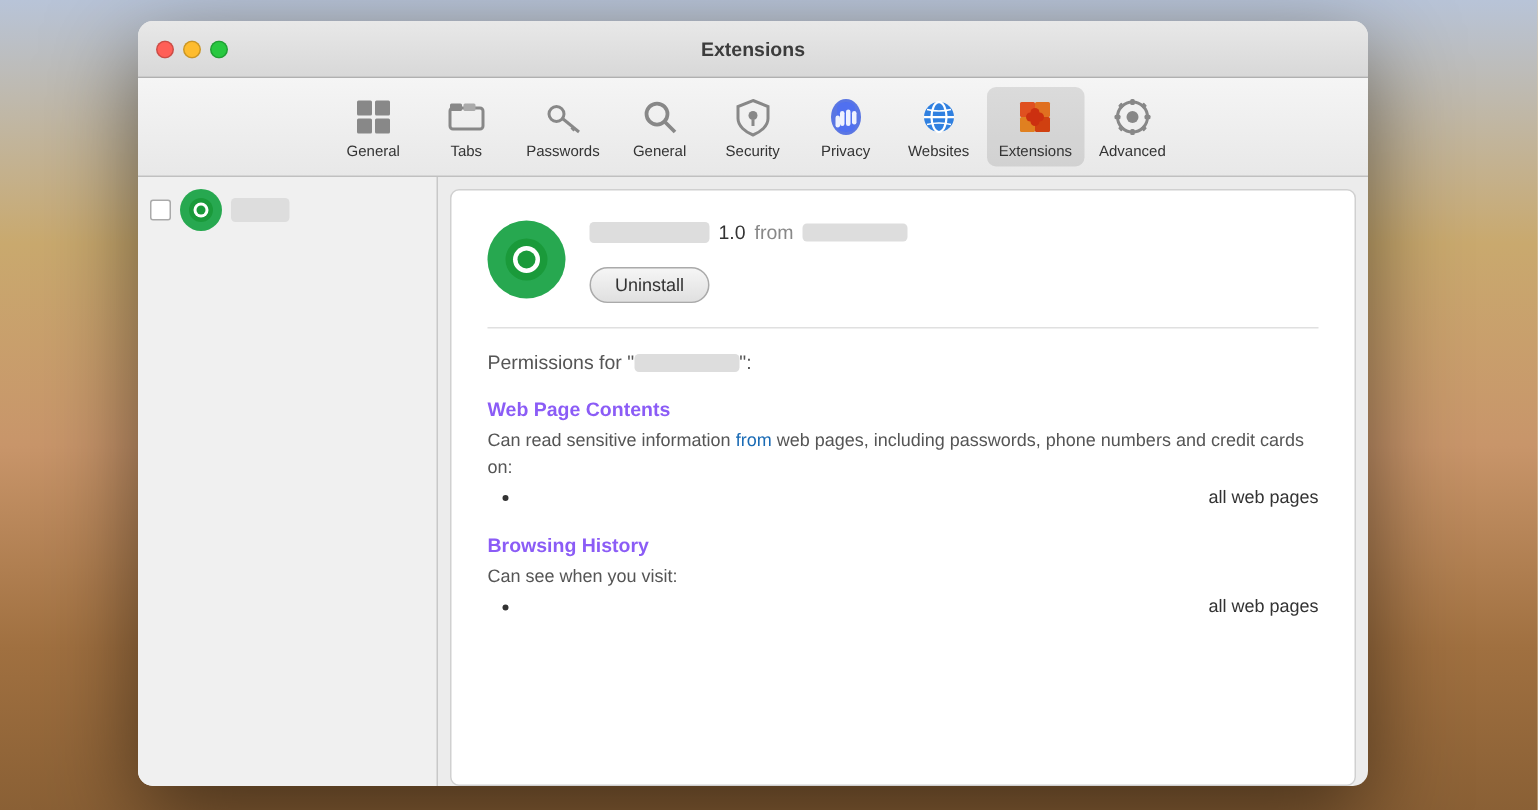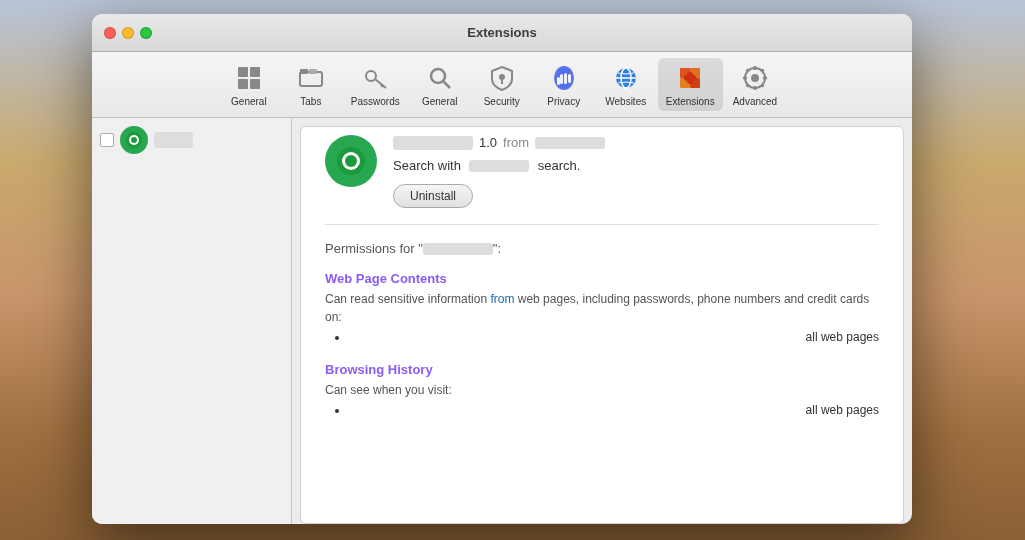--- a/index.html
+++ b/index.html
@@ -164,21 +164,21 @@
       padding: 1px 6px;
     }
 
     
     .detail-panel {
       flex: 1;
       background: white;
       margin: 8px;
       border-radius: 6px;
       border: 1px solid #d0d0d0;
-      padding: 8px 24px;
+      padding: 20px 24px;
       overflow-y: auto;
     }
 
     
     .ext-header {
       display: flex;
       align-items: flex-start;
       gap: 16px;
       margin-bottom: 16px;
     }
@@ -489,25 +489,20 @@
             <circle cx="16" cy="16" r="6" fill="#1a9a3a"></circle>
           </svg>
         </div>
         <div class="ext-info">
           <div class="ext-meta">
             <span class="ext-name-redacted"></span>
             <span class="ext-version">1.0</span>
             <span class="ext-from">from</span>
             <span class="ext-source-redacted"></span>
           </div>
-          <div>
-            <span class="ext-desc">Search with</span>
-            <span style="display:inline-block; background:#ddd; border-radius:3px; height:12px; width:60px; vertical-align:middle; margin: 0 4px;"></span>
-            <span class="ext-desc">search.</span>
-          </div>
           <button class="uninstall-btn">Uninstall</button>
         </div>
       </div>
 
       <hr class="divider">
 
       <div style="margin-bottom:14px;">
         <span class="permissions-label">Permissions for "</span><span class="permissions-name-redacted"></span><span class="permissions-label">":</span>
       </div>
 

